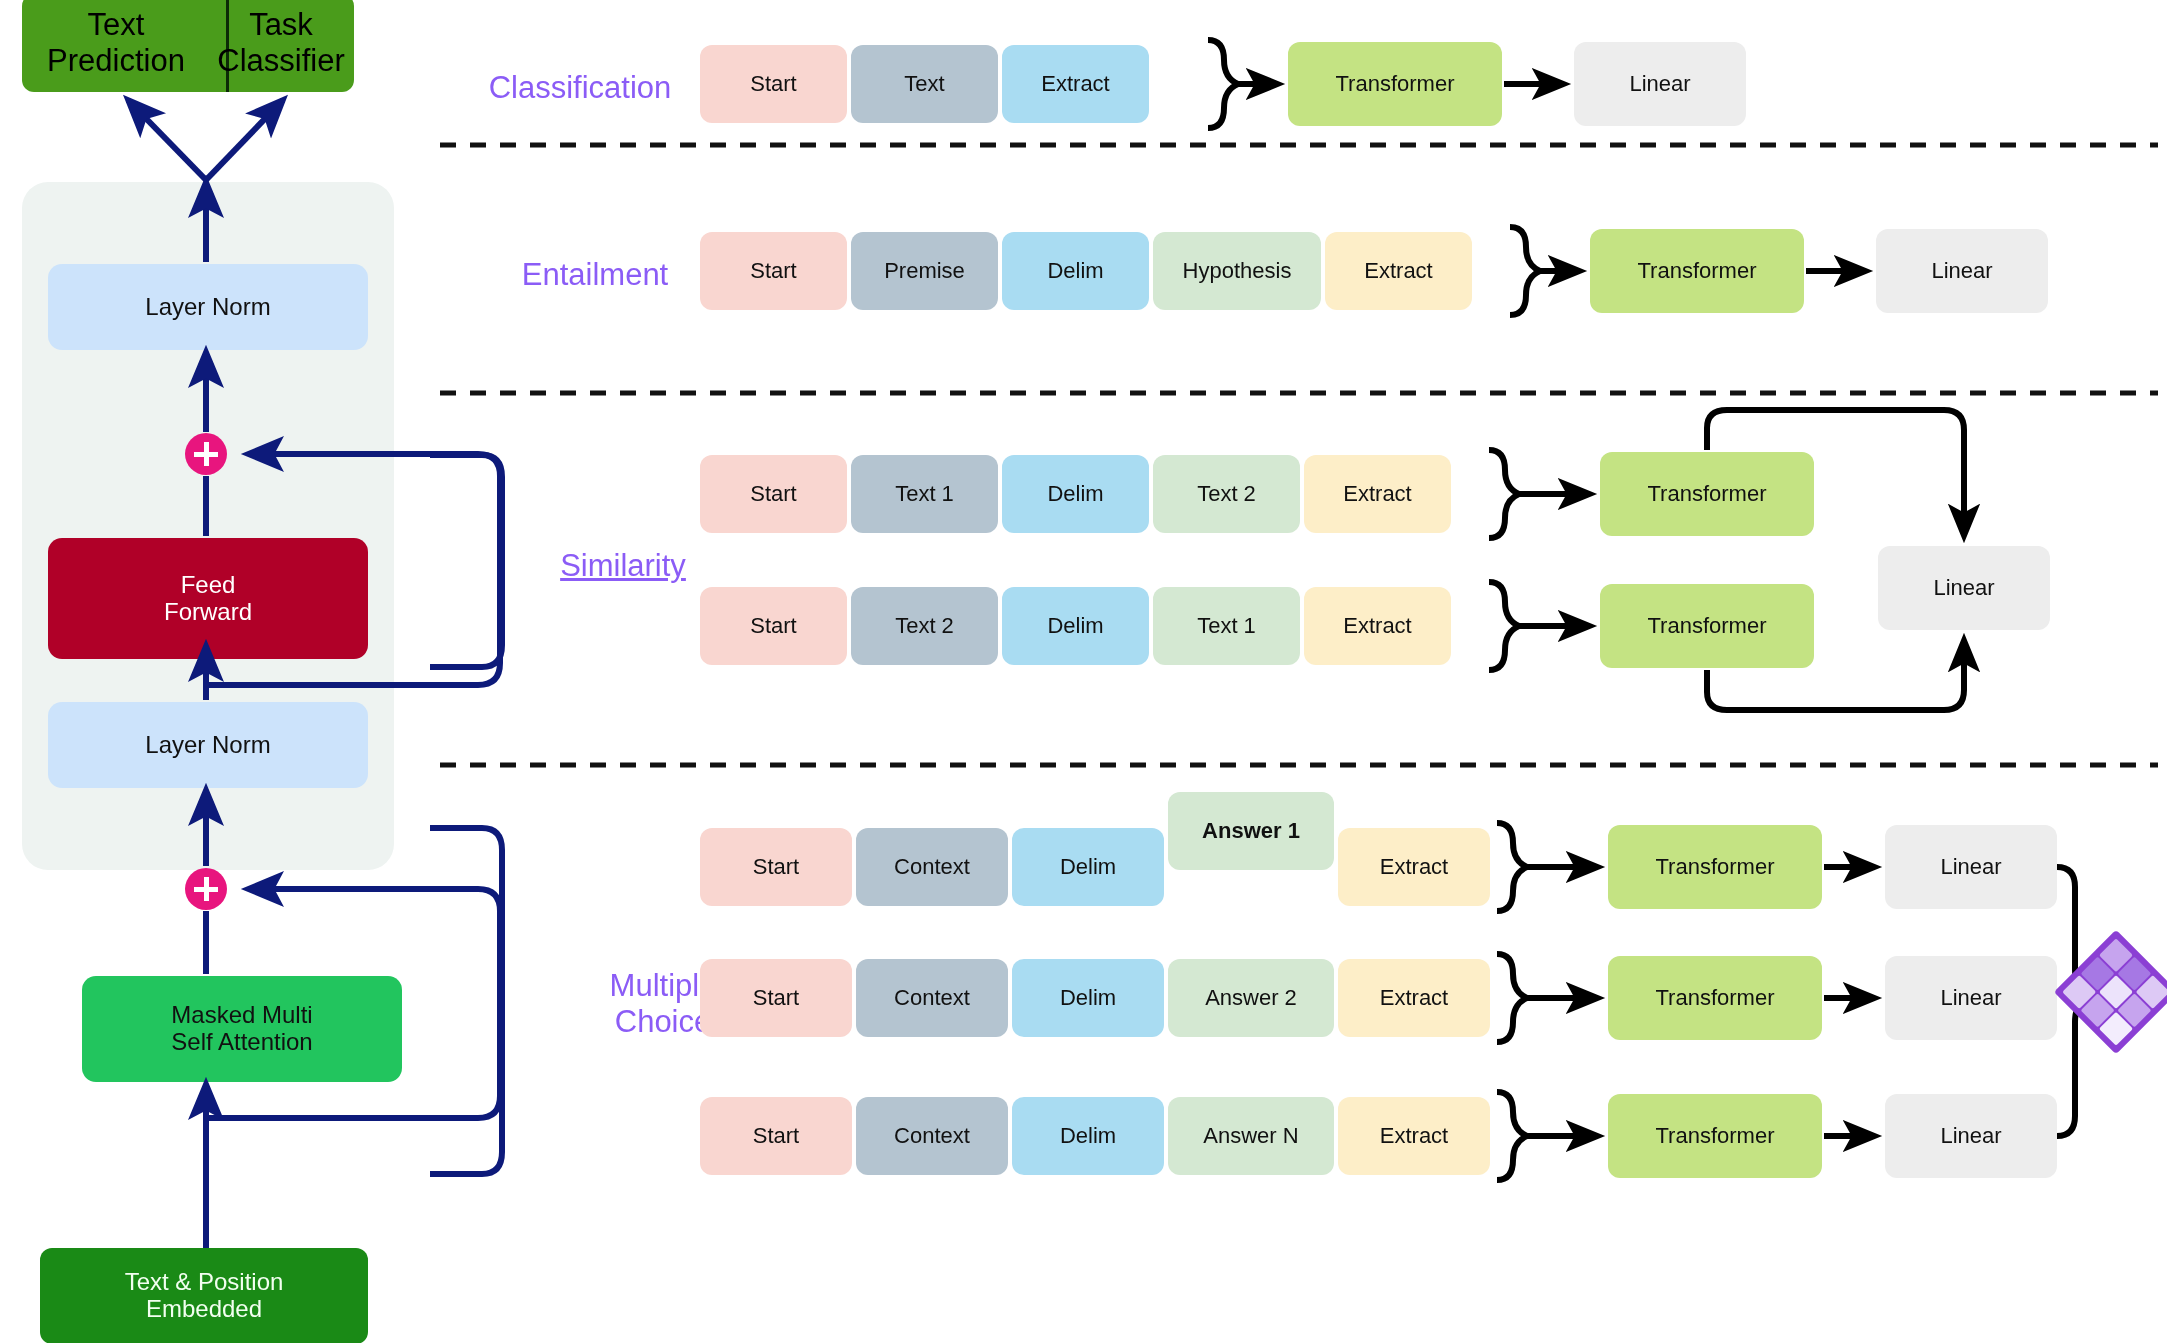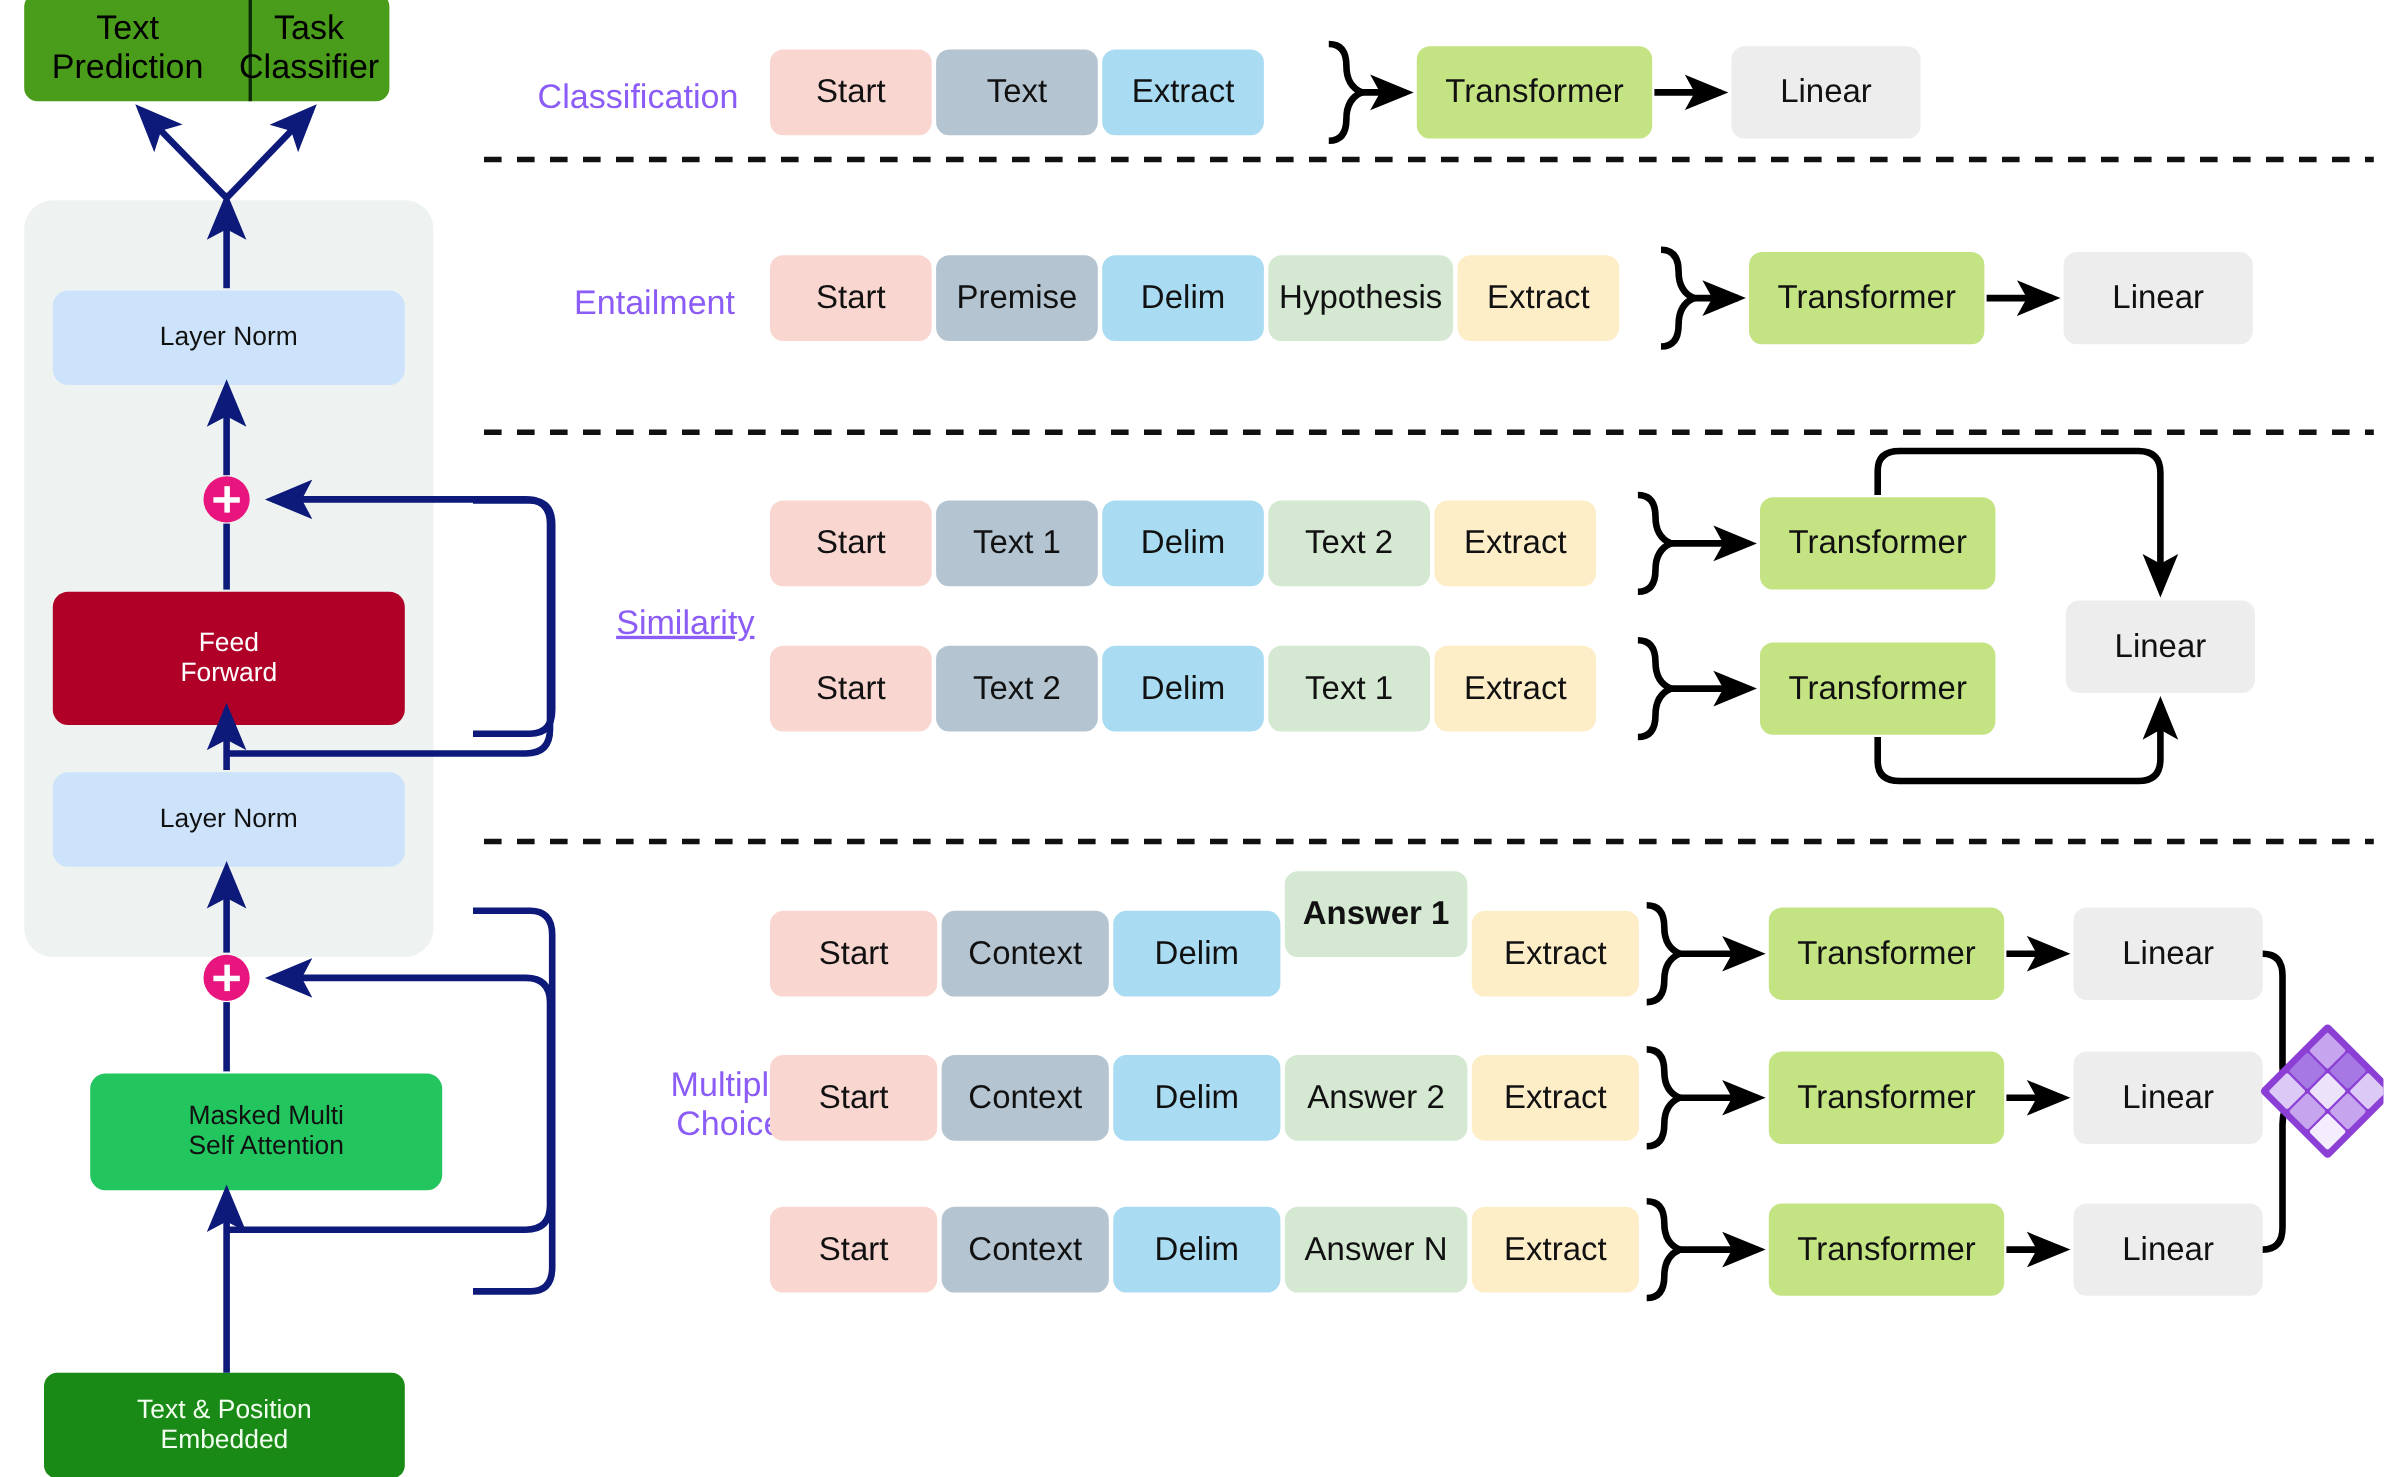--- a/index.html
+++ b/index.html
@@ -24,21 +24,21 @@
   #box-feedforward{background:#b00028;color:#ffffff;}
   #box-attention{background:#22c55e;margin-left:34px;}
   #box-embed{background:#1a8a16;color:#f2fff0;}
 
   .plus{position:absolute;width:42px;height:42px;border-radius:50%;
         background:#e8157e;display:flex;align-items:center;justify-content:center;}
   .plus::before{content:"";position:absolute;width:24px;height:5px;background:#fff;}
   .plus::after{content:"";position:absolute;width:5px;height:24px;background:#fff;}
 
   
-  .tok{font-size:30px;border-radius:12px;}
+  .tok{font-size:22px;border-radius:12px;}
   .task-label{font-size:31px;color:#8b5cf6;}
 
   svg.overlay{position:absolute;left:0;top:0;width:2167px;height:1343px;
               pointer-events:none;}
 </style>
 </head>
 <body>
 
 <div id="arch-panel"></div>
 

